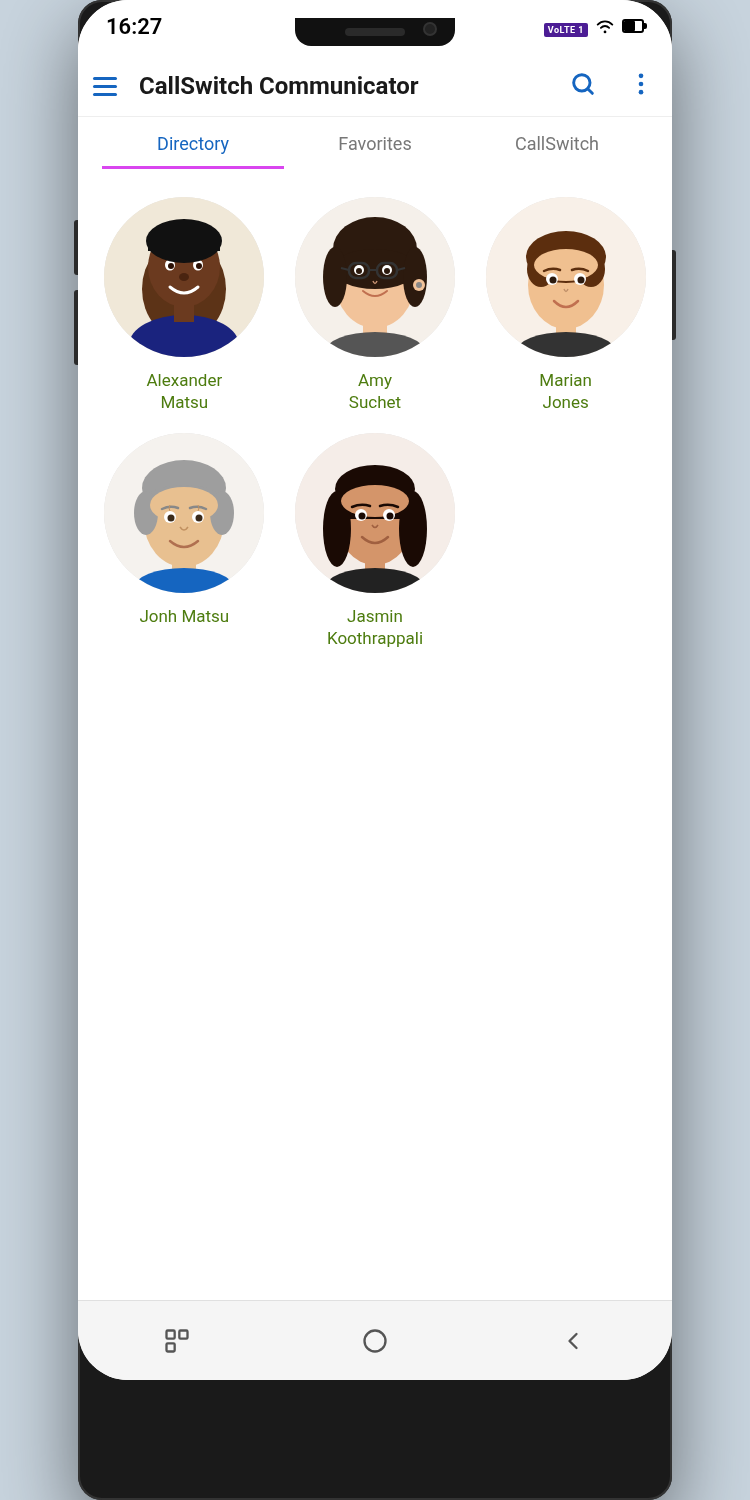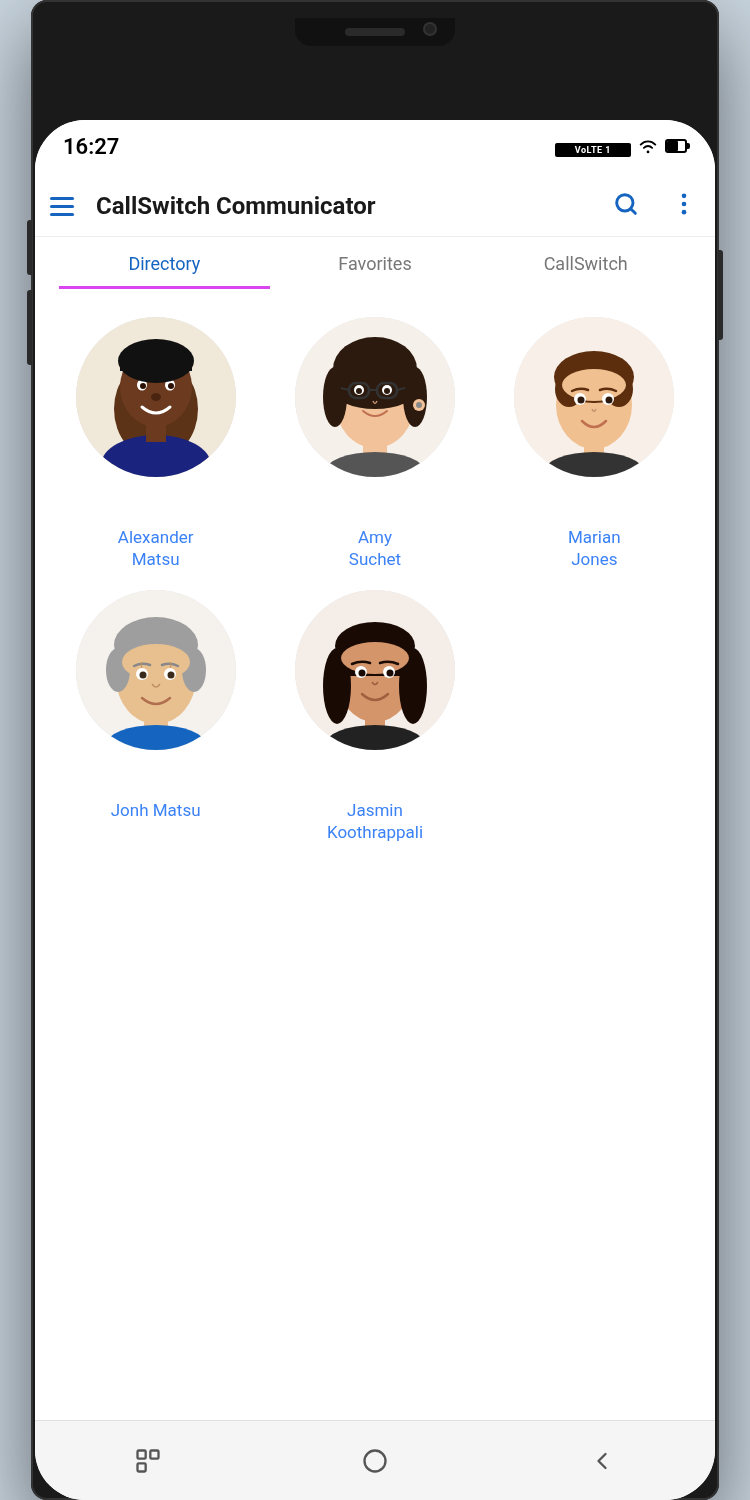--- a/index.html
+++ b/index.html
@@ -7,28 +7,28 @@
     body {
       background: #c8d4de;
       display: flex;
       justify-content: center;
       align-items: center;
       min-height: 100vh;
       font-family: 'Roboto', Arial, sans-serif;
     }
 
     .phone-outer {
-      width: 688px;
+      width: 594px;
       height: 1500px;
       background: #1a1a1a;
-      border-radius: 16px;
+      border-radius: 24px;
       position: relative;
       display: flex;
       justify-content: center;
-      align-items: flex-end;
+      align-items: flex-start;
       box-shadow: 0 30px 80px rgba(0,0,0,0.5), inset 0 0 0 2px #333;
     }
 
     
     .phone-outer::before {
       content: '';
       position: absolute;
       top: 18px;
       left: 50%;
       transform: translateX(-50%);
@@ -124,25 +124,25 @@
       color: #000;
     }
 
     .status-icons {
       display: flex;
       align-items: center;
       gap: 6px;
     }
 
     .volte-badge {
-      background: #000000;
+      background: #4c1d95;
       color: white;
       font-size: 9px;
       font-weight: 700;
-      padding: 2px 20px;
+      padding: 2px 4px;
       border-radius: 2px;
       letter-spacing: 0.5px;
       margin-top: 8px;
     }
 
     .wifi-icon {
       width: 22px;
       height: 16px;
       display: inline-block;
     }
@@ -273,24 +273,23 @@
       flex-shrink: 0;
     }
 
     .avatar-circle svg {
       width: 100%;
       height: 100%;
     }
 
     .contact-name {
       font-size: 17px;
-      color: #3b82f6;
+      color: #4d7c0f;
       text-align: center;
       line-height: 1.3;
-      margin-top: 37px;
     }
 
     
     .nav-bar {
       background: #f5f5f5;
       height: 80px;
       display: flex;
       align-items: center;
       justify-content: space-around;
       flex-shrink: 0;

